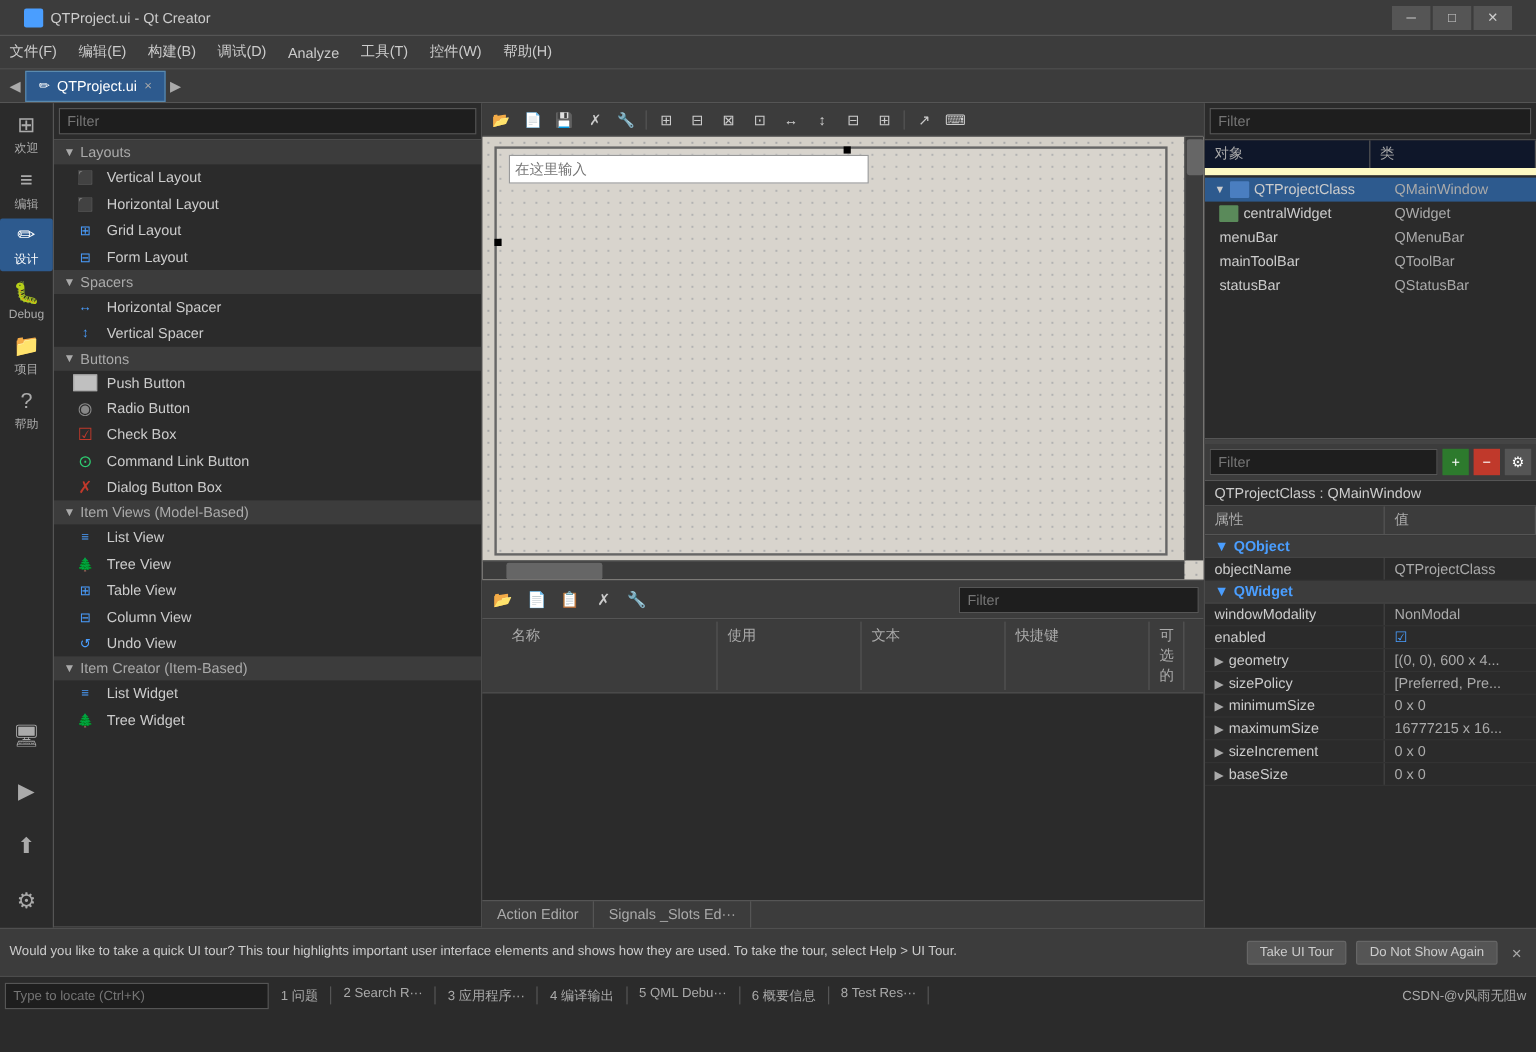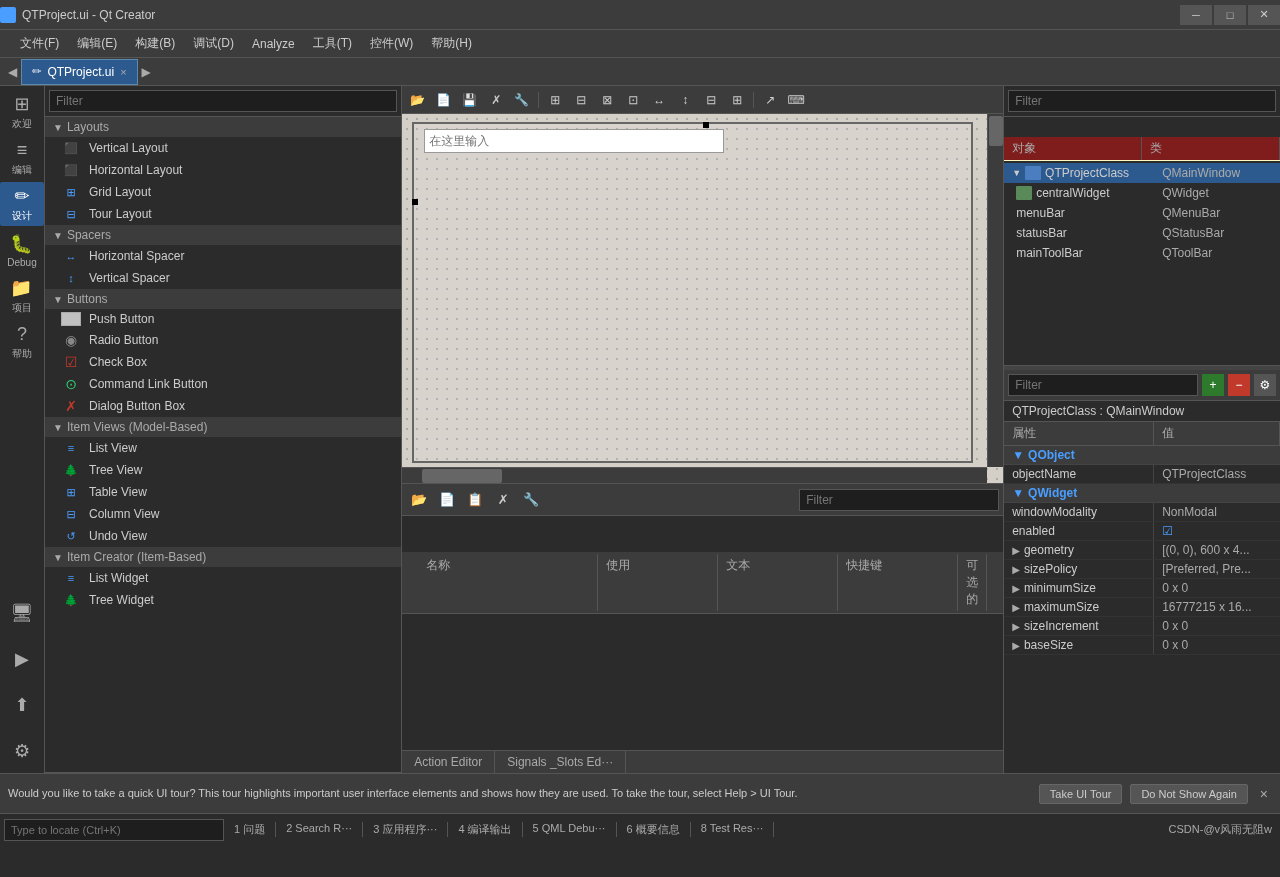--- a/index.html
+++ b/index.html
@@ -4,37 +4,37 @@
   <style>
     * { margin: 0; padding: 0; box-sizing: border-box; }
     body { font-family: 'Segoe UI', Arial, sans-serif; font-size: 12px; background: #2b2b2b; color: #ccc; width: 1280px; height: 877px; overflow: hidden; }
     
     
     .title-bar {
       height: 30px;
       background: #3c3c3c;
       display: flex;
       align-items: center;
-      padding: 0 0;
+      padding: 0 20px;
       color: #ccc;
       font-size: 12px;
       border-bottom: 1px solid #555;
     }
     .title-bar .icon { width: 16px; height: 16px; margin-right: 6px; background: #4a9eff; border-radius: 2px; display: inline-block; }
     .title-bar .title { flex: 1; }
     .title-bar .win-controls { display: flex; gap: 2px; }
     .win-btn { width: 32px; height: 20px; background: #555; border: none; color: #ccc; cursor: pointer; font-size: 11px; display: flex; align-items: center; justify-content: center; }
 
     
     .menu-bar {
       height: 28px;
       background: #3c3c3c;
       display: flex;
       align-items: center;
-      padding: 0 12px;
+      padding: 0 0;
       border-bottom: 1px solid #555;
       gap: 2px;
     }
     .menu-item {
       padding: 3px 8px;
       color: #ccc;
       cursor: pointer;
       font-size: 12px;
       border-radius: 2px;
     }
@@ -175,21 +175,20 @@
     .action-table {
       flex: 1;
       overflow-y: auto;
       background: #2b2b2b;
     }
     .action-table-header {
       display: flex;
       background: #3c3c3c;
       border-bottom: 1px solid #555;
       padding: 2px 16px;
-      margin-top: 36px;
     }
     .action-col {
       padding: 3px 8px;
       color: #aaa;
       font-size: 12px;
       border-right: 1px solid #555;
     }
     .action-col-name { width: 180px; }
     .action-col-used { width: 120px; }
     .action-col-text { width: 120px; }
@@ -230,23 +229,22 @@
       width: 100%;
       height: 22px;
       background: #1e1e1e;
       border: 1px solid #555;
       color: #ccc;
       padding: 2px 6px;
       font-size: 12px;
     }
     .object-header {
       display: flex;
-      background: #7f1d1d;
-      border-bottom: 1px solid #fef9c3;
-      margin-top: 20px;
+      background: #0f172a;
+      border-bottom: 6px solid #fef9c3;
     }
     .object-col {
       padding: 3px 8px;
       color: #aaa;
       font-size: 12px;
       border-right: 1px solid #555;
       flex: 1;
     }
     .object-tree {
       flex: 1;
@@ -605,21 +603,21 @@
       <div class="widget-item">
         <div class="widget-icon">⬛</div>
         <span>Horizontal Layout</span>
       </div>
       <div class="widget-item">
         <div class="widget-icon">⊞</div>
         <span>Grid Layout</span>
       </div>
       <div class="widget-item">
         <div class="widget-icon">⊟</div>
-        <span>Tour Layout</span>
+        <span>Form Layout</span>
       </div>
 
       <div class="category-header">
         <span class="category-arrow">▼</span>
         <span>Spacers</span>
       </div>
       <div class="widget-item">
         <div class="widget-icon">↔</div>
         <span>Horizontal Spacer</span>
       </div>
@@ -795,30 +793,30 @@
 
         <div class="object-row">
           <div class="object-name tree-indent">
             <span>menuBar</span>
           </div>
           <div class="object-class">QMenuBar</div>
         </div>
 
         <div class="object-row">
           <div class="object-name tree-indent">
-            <span>statusBar</span>
-          </div>
-          <div class="object-class">QStatusBar</div>
+            <span>mainToolBar</span>
+          </div>
+          <div class="object-class">QToolBar</div>
         </div>
 
         <div class="object-row">
           <div class="object-name tree-indent">
-            <span>mainToolBar</span>
-          </div>
-          <div class="object-class">QToolBar</div>
+            <span>statusBar</span>
+          </div>
+          <div class="object-class">QStatusBar</div>
         </div>
       </div>
     </div>
 
     <div style="height:4px; background:#444; cursor:ns-resize;"></div>
 
     <div class="right-bottom">
 
       <div class="props-filter-row">
         <input class="props-filter-input" type="text" placeholder="Filter" style="">

